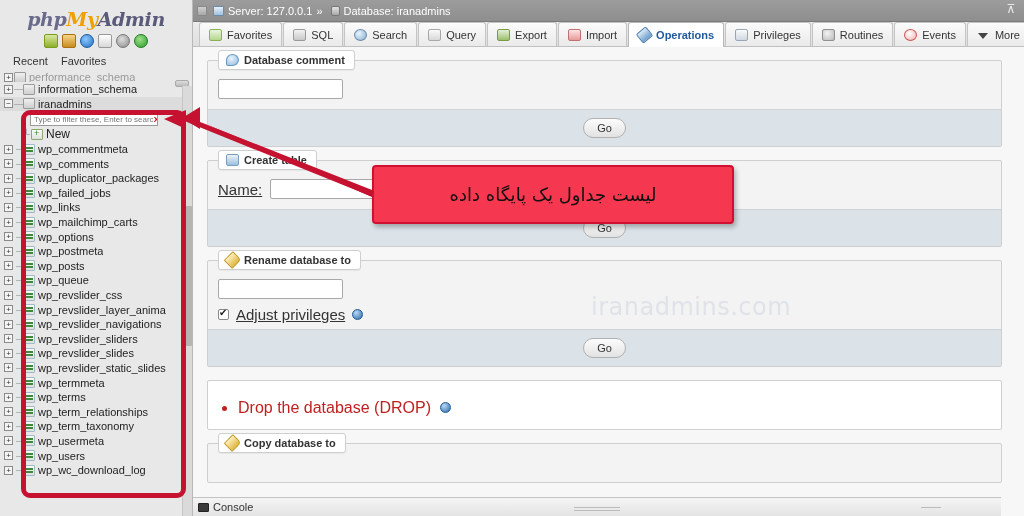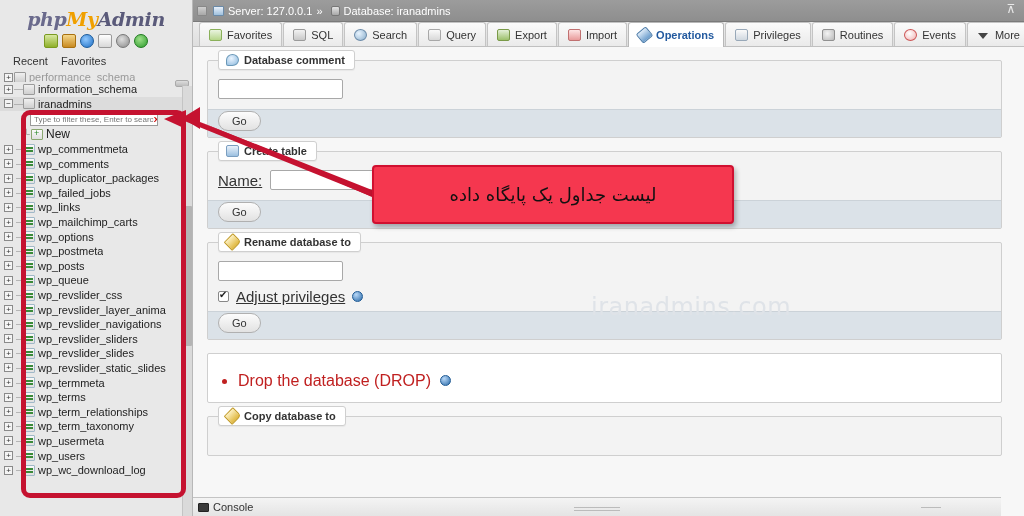--- a/index.html
+++ b/index.html
@@ -289,22 +289,22 @@
   .li.comment { background: radial-gradient(circle at 40% 35%,#eaf4ff,#8ab8dd); border:1px solid #6a98b8; border-radius:50% 50% 50% 2px; }
   .li.createtable { background: linear-gradient(#eaf2fb,#9cc0e0); border:1px solid #7a9ec0; }
   .li.rename { background: linear-gradient(#fdf0c0,#e0b840); border:1px solid #c09820; transform: rotate(-45deg); border-radius: 1px 1px 4px 1px; }
   .li.remove { background: linear-gradient(#fbe8e8,#e0a0a0); border:1px solid #c07878; }
   .li.copy { background: linear-gradient(#fdf0c0,#e0b840); border:1px solid #c09820; transform: rotate(-45deg); border-radius: 1px 1px 4px 1px; }
 
   .fs-body { padding: 18px 10px 10px 10px; }
   .fs-footer {
     background: #dbe2e8;
     border-top: 1px solid #cbd2d8;
-    padding: 1px 10px;
-    text-align: left;
+    padding: 8px 10px;
+    text-align: center;
     min-height: 28px;
   }
   .go-btn {
     display: inline-block;
     padding: 3px 13px;
     font-size: 11px;
     color: #333;
     background: linear-gradient(#fcfcfc,#e2e2e2);
     border: 1px solid #b0b0b0;
     border-radius: 10px;

